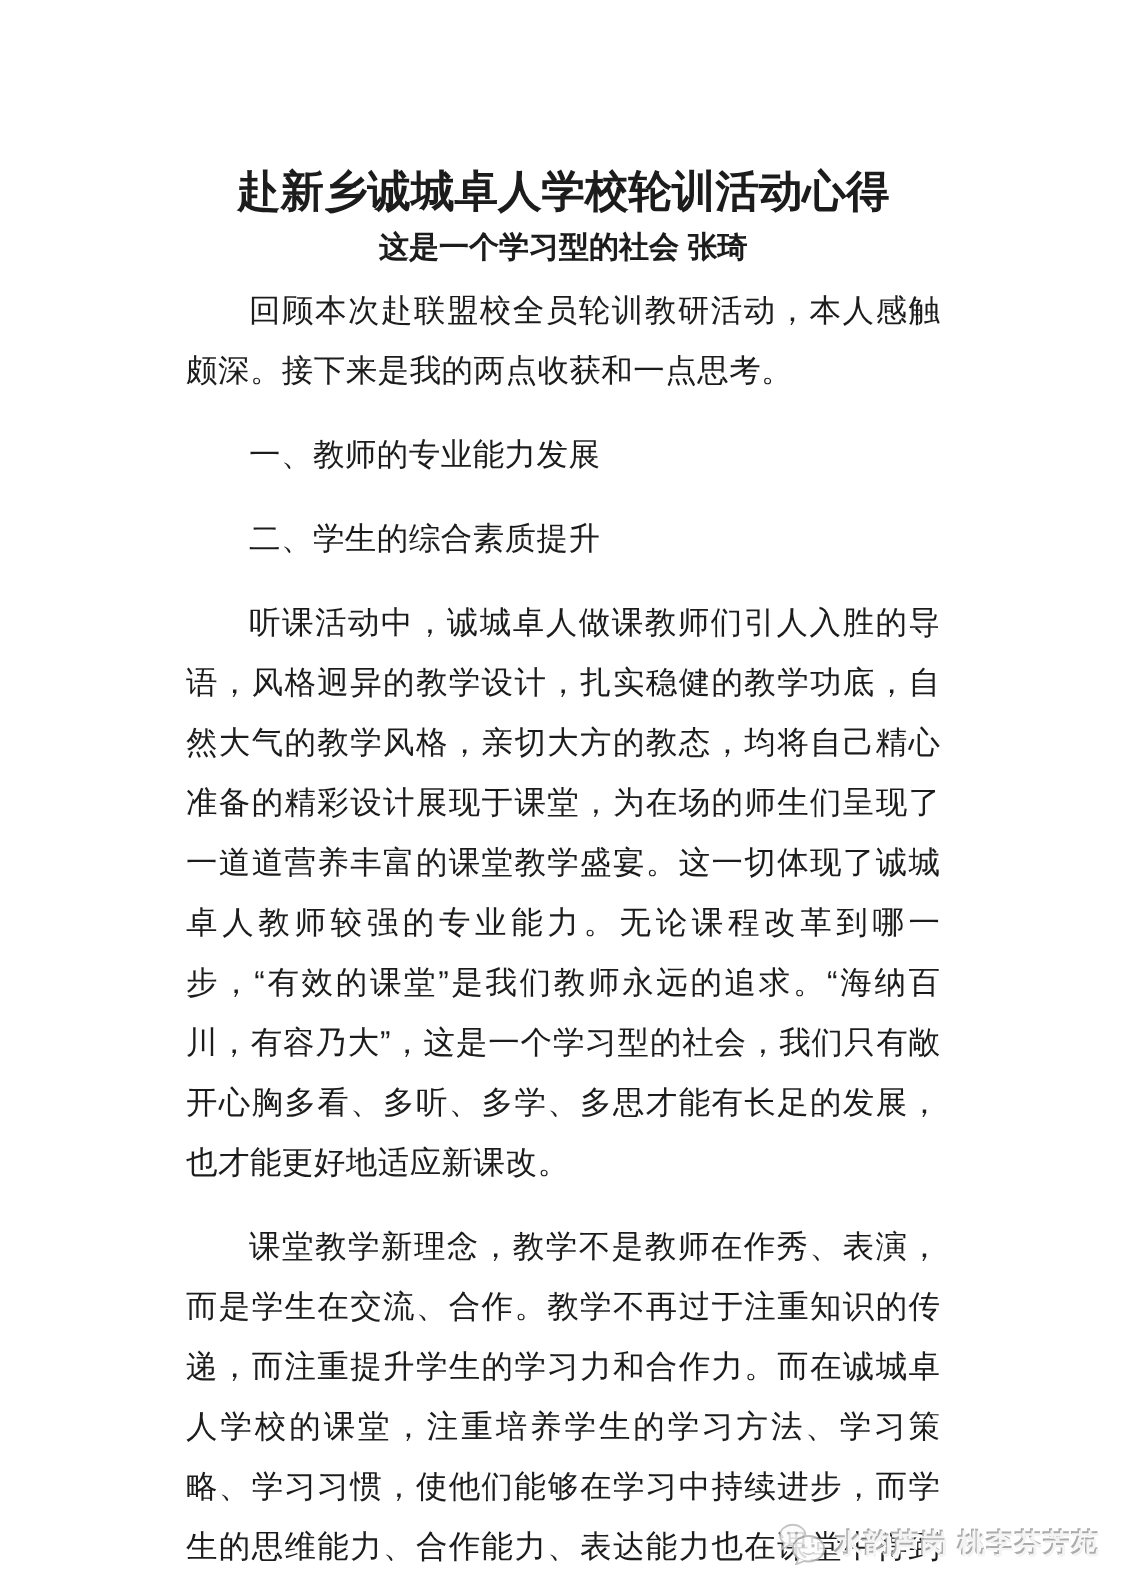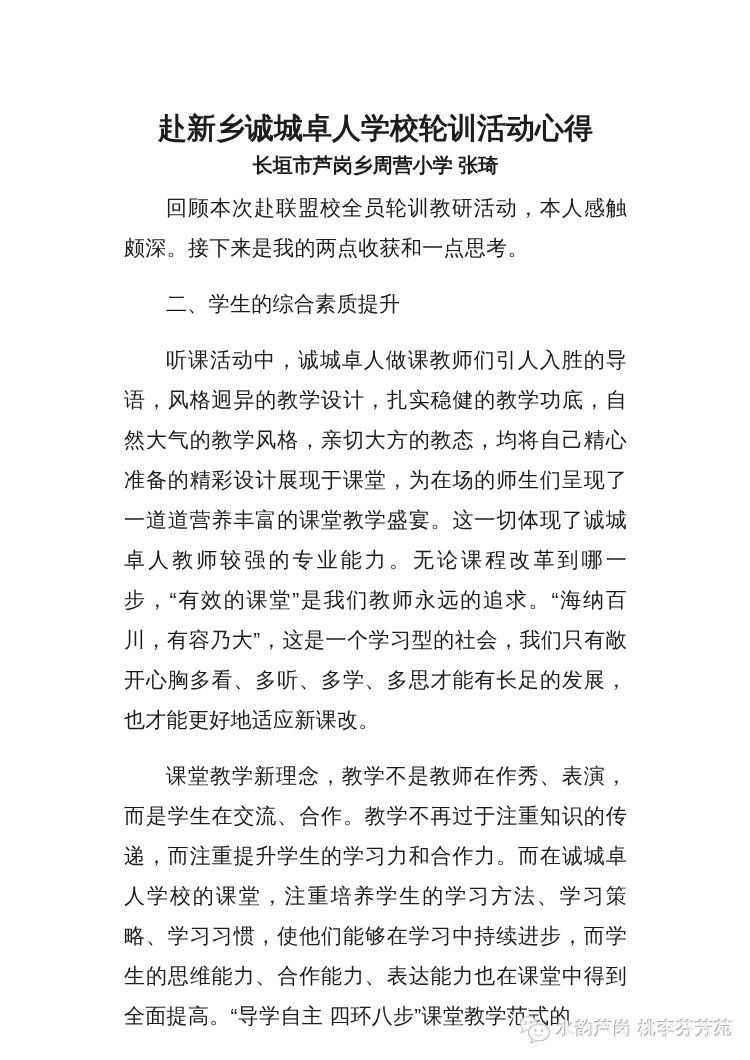--- a/index.html
+++ b/index.html
@@ -76,24 +76,25 @@
   }
 </style>
 </head>
 <body>
 
 <div class="page">
 
   <div class="doc">
     <h1 class="doc-title">赴新乡诚城卓人学校轮训活动心得</h1>
 
-    <div class="doc-byline">长垣市芦岗乡周营小学 张琦</div>
+    <div class="doc-byline">这是一个学习型的社会 张琦</div>
 
     <p class="para first">回顾本次赴联盟校全员轮训教研活动，本人感触颇深。接下来是我的两点收获和一点思考。</p>
 
+    <p class="para heading">一、教师的专业能力发展</p>
 
     <p class="para heading">二、学生的综合素质提升</p>
 
     <p class="para">听课活动中，诚城卓人做课教师们引人入胜的导语，风格迥异的教学设计，扎实稳健的教学功底，自然大气的教学风格，亲切大方的教态，均将自己精心准备的精彩设计展现于课堂，为在场的师生们呈现了一道道营养丰富的课堂教学盛宴。这一切体现了诚城卓人教师较强的专业能力。无论课程改革到哪一步，“有效的课堂”是我们教师永远的追求。“海纳百川，有容乃大”，这是一个学习型的社会，我们只有敞开心胸多看、多听、多学、多思才能有长足的发展，也才能更好地适应新课改。</p>
 
     <p class="para">课堂教学新理念，教学不是教师在作秀、表演，而是学生在交流、合作。教学不再过于注重知识的传递，而注重提升学生的学习力和合作力。而在诚城卓人学校的课堂，注重培养学生的学习方法、学习策略、学习习惯，使他们能够在学习中持续进步，而学生的思维能力、合作能力、表达能力也在课堂中得到全面提高。“导学自主 四环八步”课堂教学范式的</p>
   </div>
 
   <div class="watermark">
     <span class="wm-icon">

